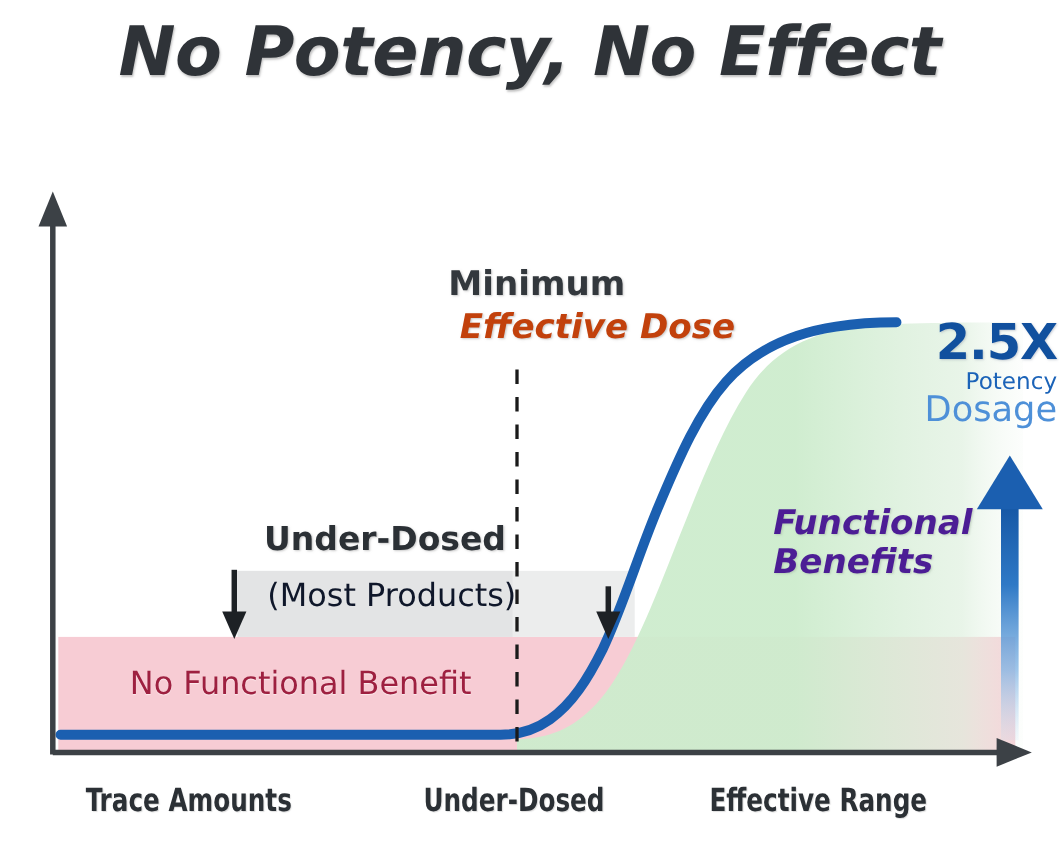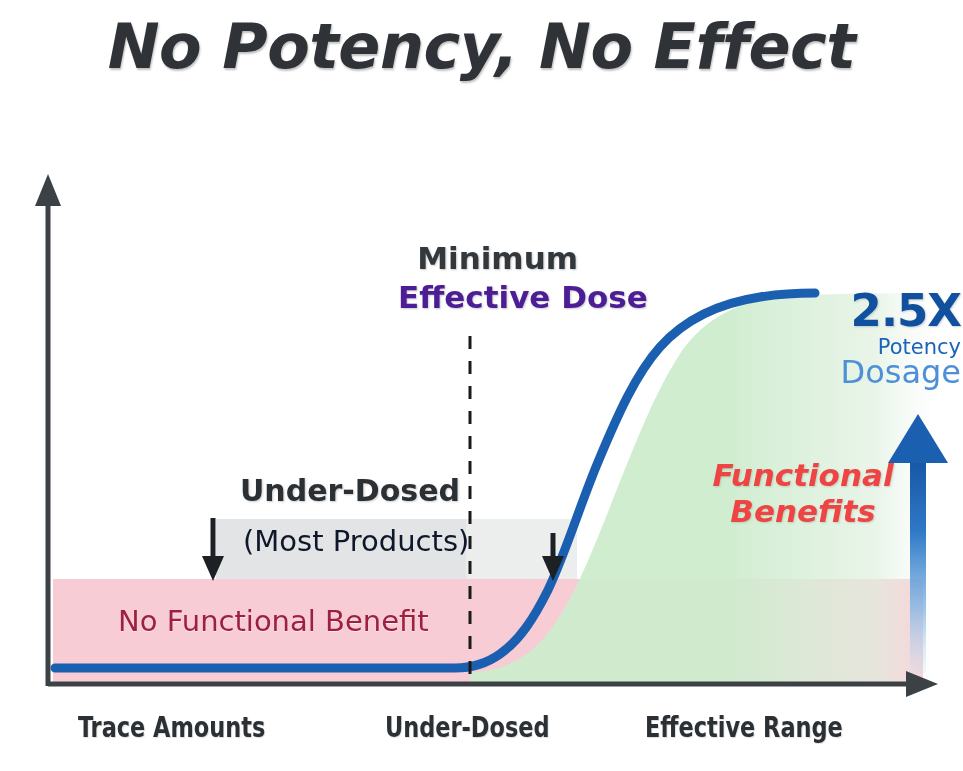--- a/index.html
+++ b/index.html
@@ -28,33 +28,34 @@
   }
 
   
   svg.chart{position:absolute;left:0;top:0;width:963px;height:771px;}
 
   
   .lbl{position:absolute;white-space:nowrap;}
 
   .min-dose{
     left:398px;top:240px;
-    text-align:right;
+    text-align:center;
     width:180px;
   }
   .min-dose .l1{
     display:block;
     font-size:31px;font-weight:bold;color:#33383d;
     text-shadow:1px 1px 2px rgba(150,150,150,0.5);
   }
   .min-dose .l2{
     display:block;
-    font-size:31px;font-weight:bold;color:#4c1d95;
+    font-size:31px;font-weight:bold;font-style:italic;color:#c2410c;
     margin-top:3px;
     text-shadow:1px 1px 2px rgba(150,150,150,0.5);
+    margin-left:20px;
   }
 
   .under-dosed-title{
     left:240px;top:473px;
     font-size:30px;font-weight:bold;color:#2b3035;
     text-shadow:1px 1px 2px rgba(150,150,150,0.5);
   }
   .most-products{
     left:243px;top:524px;
     font-size:29px;color:#0f172a;
@@ -62,23 +63,23 @@
 
   .no-benefit{
     left:118px;top:604px;
     font-size:29px;color:#9e2040;
     text-shadow:0 1px 1px rgba(255,255,255,0.6);
   }
 
   .func-benefits{
     left:703px;top:458px;
     width:200px;
-    text-align:center;
+    text-align:left;
     font-size:31px;font-weight:bold;font-style:italic;
-    color:#ef4444;
+    color:#4c1d95;
     line-height:1.15;
     text-shadow:1px 1px 2px rgba(160,180,160,0.55);
   }
   .func-benefits span{display:block;}
 
   .callout{
     left:816px;top:288px;
     width:145px;
     text-align:right;
     line-height:1.0;

